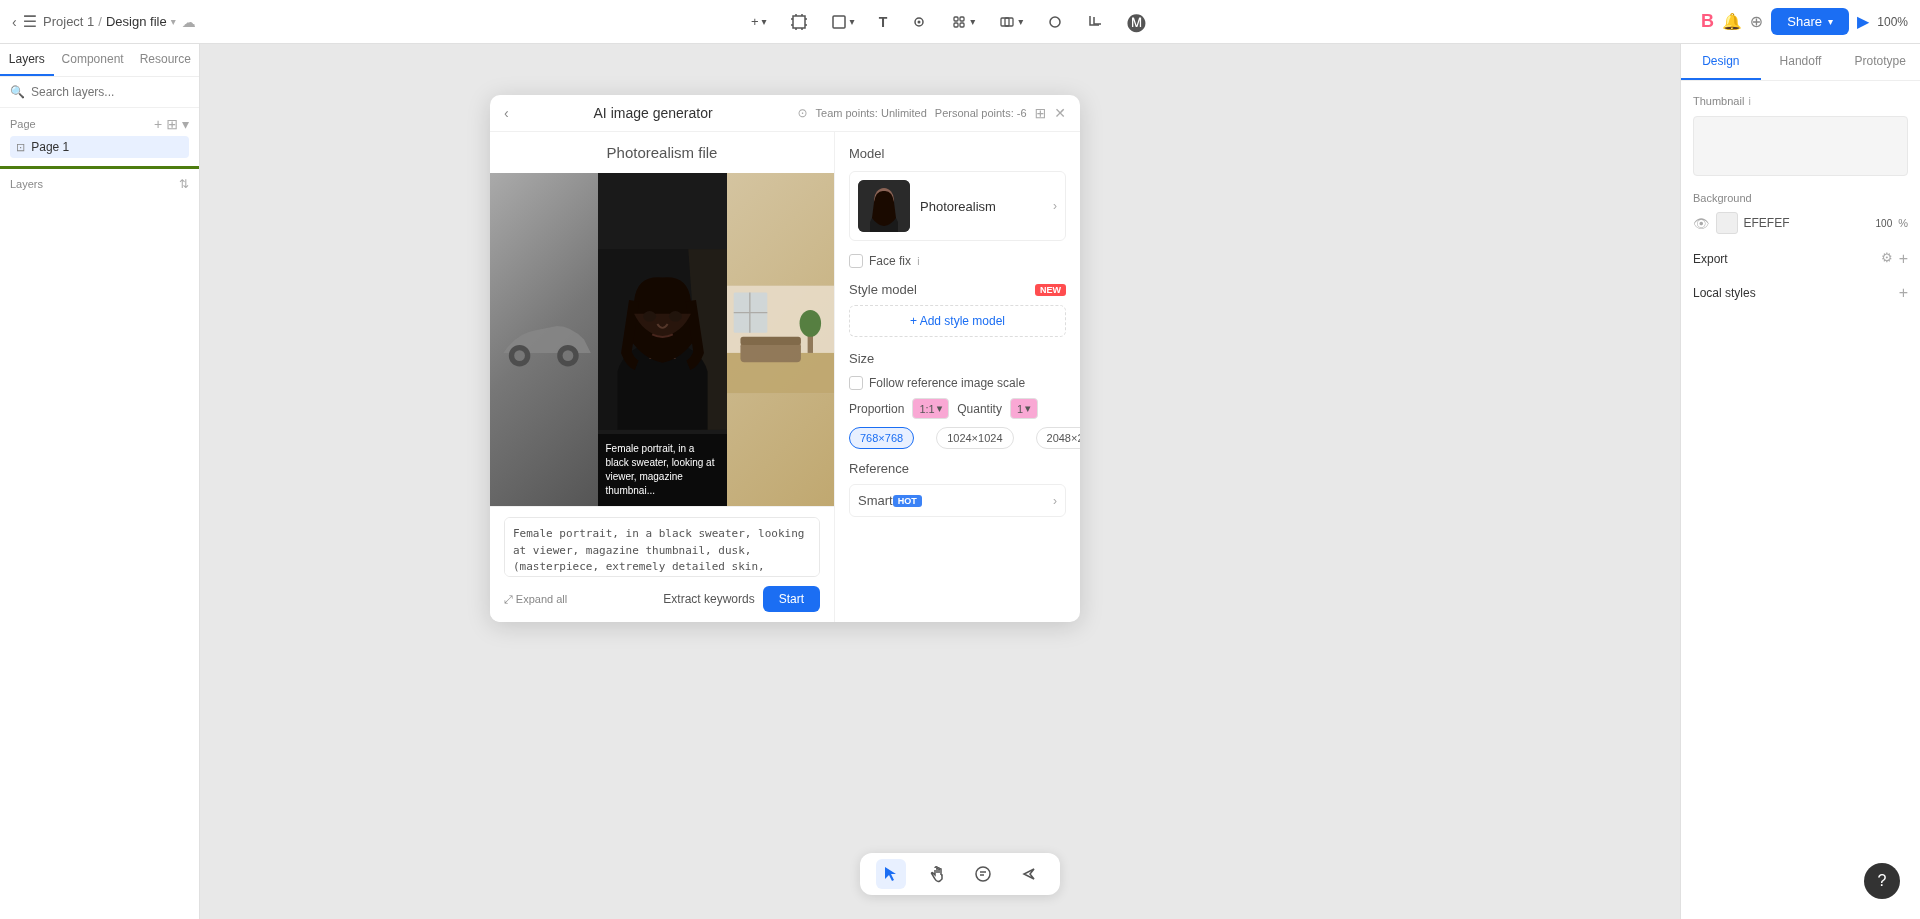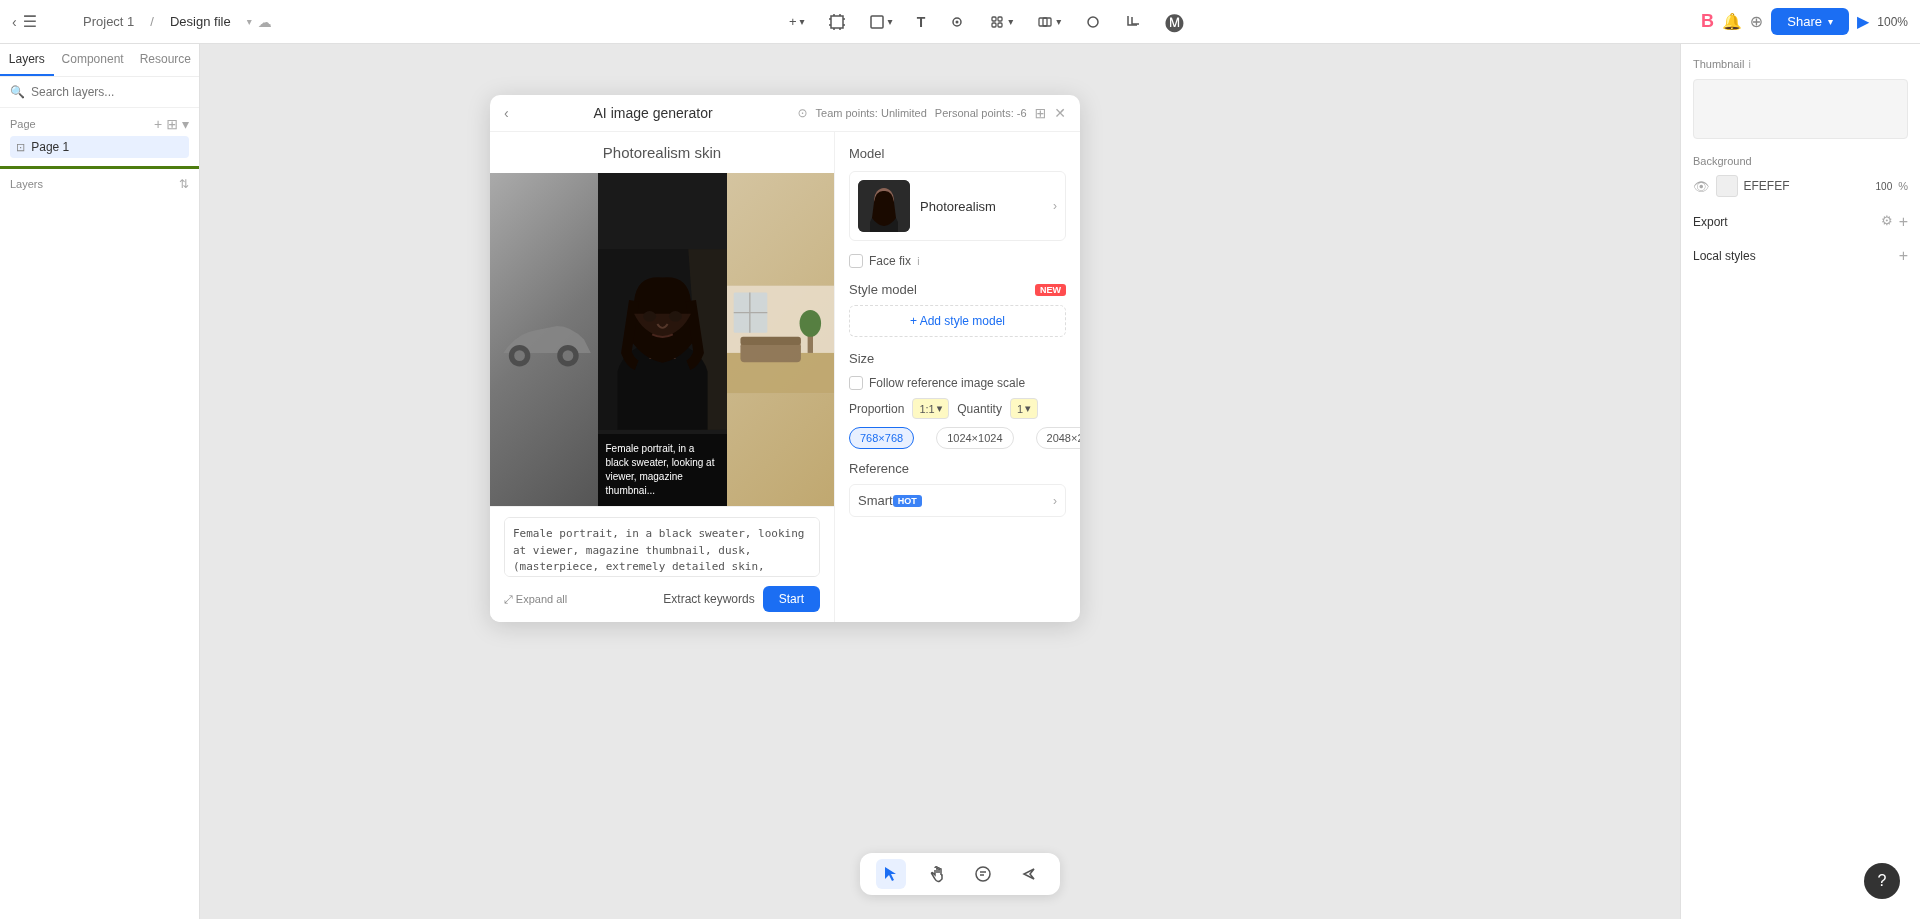--- a/index.html
+++ b/index.html
@@ -5,21 +5,21 @@
     * { box-sizing: border-box; margin: 0; padding: 0; }
     body { font-family: -apple-system, BlinkMacSystemFont, 'Segoe UI', sans-serif; background: #e8e8e8; width: 1920px; height: 919px; overflow: hidden; position: relative; font-size: 12px; color: #333; }
 
     
     .top-bar { position: absolute; top: 0; left: 0; right: 0; height: 44px; background: #fff; border-bottom: 1px solid #e0e0e0; display: flex; align-items: center; padding: 0 12px; gap: 8px; z-index: 100; }
     .top-bar-left { display: flex; align-items: center; gap: 6px; }
     .top-bar-center { flex: 1; display: flex; align-items: center; justify-content: center; gap: 10px; }
     .top-bar-right { display: flex; align-items: center; gap: 8px; }
     .menu-icon { cursor: pointer; color: #666; font-size: 16px; }
     .back-icon { cursor: pointer; color: #666; font-size: 14px; }
-    .project-path { font-size: 13px; color: #666; display: flex; align-items: center; gap: 16px; margin-left: 40px; }
+    .project-path { font-size: 13px; color: #666; display: flex; align-items: center; gap: 4px; }
     .project-path .separator { color: #999; }
     .project-path .filename { color: #333; font-weight: 500; }
     .cloud-icon { color: #aaa; font-size: 14px; }
     .toolbar-btn { display: flex; align-items: center; gap: 3px; padding: 4px 7px; border-radius: 4px; cursor: pointer; color: #555; font-size: 13px; }
     .share-btn { background: #1b6ef3; color: #fff; padding: 6px 16px; border-radius: 6px; cursor: pointer; font-size: 13px; font-weight: 500; display: flex; align-items: center; gap: 6px; }
     .play-btn { color: #1b6ef3; font-size: 16px; cursor: pointer; }
     .zoom-text { font-size: 12px; color: #555; }
 
     
     .left-sidebar { position: absolute; top: 44px; left: 0; width: 200px; height: calc(919px - 44px); background: #fff; border-right: 1px solid #e0e0e0; z-index: 50; display: flex; flex-direction: column; }
@@ -110,21 +110,21 @@
     .style-model-row { display: flex; align-items: center; justify-content: space-between; margin-bottom: 8px; }
     .style-model-label { font-size: 13px; color: #555; font-weight: 500; }
     .new-badge { background: #ff4d4f; color: #fff; font-size: 9px; padding: 1px 5px; border-radius: 3px; font-weight: 600; }
     .add-style-btn { width: 100%; padding: 8px; border: 1px dashed #ddd; border-radius: 6px; background: #fff; font-size: 12px; color: #1b6ef3; cursor: pointer; text-align: center; margin-bottom: 14px; }
 
     .size-section { margin-bottom: 12px; }
     .follow-ref-row { display: flex; align-items: center; gap: 6px; margin-bottom: 8px; }
     .follow-ref-label { font-size: 12px; color: #555; }
     .proportion-row { display: flex; align-items: center; gap: 8px; margin-bottom: 8px; }
     .proportion-label { font-size: 12px; color: #555; }
-    .select-box { border: 1px solid #e0e0e0; border-radius: 4px; padding: 3px 6px; font-size: 11px; color: #555; background: #fef9c3; cursor: pointer; display: flex; align-items: center; gap: 2px; }
+    .select-box { border: 1px solid #e0e0e0; border-radius: 4px; padding: 3px 6px; font-size: 11px; color: #555; background: #f9a8d4; cursor: pointer; display: flex; align-items: center; gap: 2px; }
     .quantity-label { font-size: 12px; color: #555; text-align: right; }
     .size-options { display: flex; gap: 22px; margin-bottom: 12px; }
     .size-option { padding: 4px 10px; border: 1px solid #e0e0e0; border-radius: 16px; font-size: 11px; color: #555; cursor: pointer; background: #fff; }
     .size-option.active { background: #e8f0ff; border-color: #1b6ef3; color: #1b6ef3; }
 
     .reference-section { }
     .reference-title { font-size: 13px; color: #555; font-weight: 500; margin-bottom: 8px; }
     .smart-row { display: flex; align-items: center; justify-content: space-between; padding: 8px; border: 1px solid #eee; border-radius: 6px; cursor: pointer; margin-bottom: 10px; }
     .smart-label { font-size: 13px; color: #555; }
     .hot-badge { background: #3b82f6; color: #fff; font-size: 9px; padding: 1px 5px; border-radius: 3px; font-weight: 600; }
@@ -256,20 +256,25 @@
   </div>
   <div class="layers-section">
     <div class="layers-header">
       <span class="layers-title">Layers</span>
       <span style="color:#aaa;font-size:12px;">⇅</span>
     </div>
   </div>
 </div>
 
 <div class="right-sidebar">
+  <div class="right-tabs">
+    <div class="right-tab active">Design</div>
+    <div class="right-tab">Handoff</div>
+    <div class="right-tab">Prototype</div>
+  </div>
   <div class="right-content">
     <div class="right-section">
       <div class="right-section-title">
         <span>Thumbnail</span>
         <span style="color:#aaa;font-size:11px;">ℹ</span>
       </div>
       <div class="thumbnail-box"></div>
     </div>
     <div class="right-section">
       <div class="right-section-title">Background</div>
@@ -312,21 +317,21 @@
       <span class="team-points">Team points: Unlimited</span>
       <span class="personal-points">Personal points: -6</span>
       <span class="panel-icon-btn">⊞</span>
       <span class="panel-icon-btn">✕</span>
     </div>
   </div>
 
   <div class="ai-panel-body">
 
     <div class="ai-left">
-      <div class="ai-style-title">Photorealism skin</div>
+      <div class="ai-style-title">Photorealism file</div>
       <div class="image-grid" style="height:200px;display:flex;gap:0;">
 
         <div style="flex:1;background:linear-gradient(135deg,#aaa 0%,#777 50%,#555 100%);position:relative;overflow:hidden;">
           <svg viewBox="0 0 80 80" style="width:100%;height:100%;opacity:0.8;">
             <path d="M10 50 Q20 35 35 33 L50 30 Q60 30 70 40 L75 50 L5 50 Z" fill="#888"></path>
             <ellipse cx="22" cy="52" rx="8" ry="8" fill="#444"></ellipse>
             <ellipse cx="58" cy="52" rx="8" ry="8" fill="#444"></ellipse>
             <ellipse cx="22" cy="52" rx="4" ry="4" fill="#777"></ellipse>
             <ellipse cx="58" cy="52" rx="4" ry="4" fill="#777"></ellipse>
           </svg>

